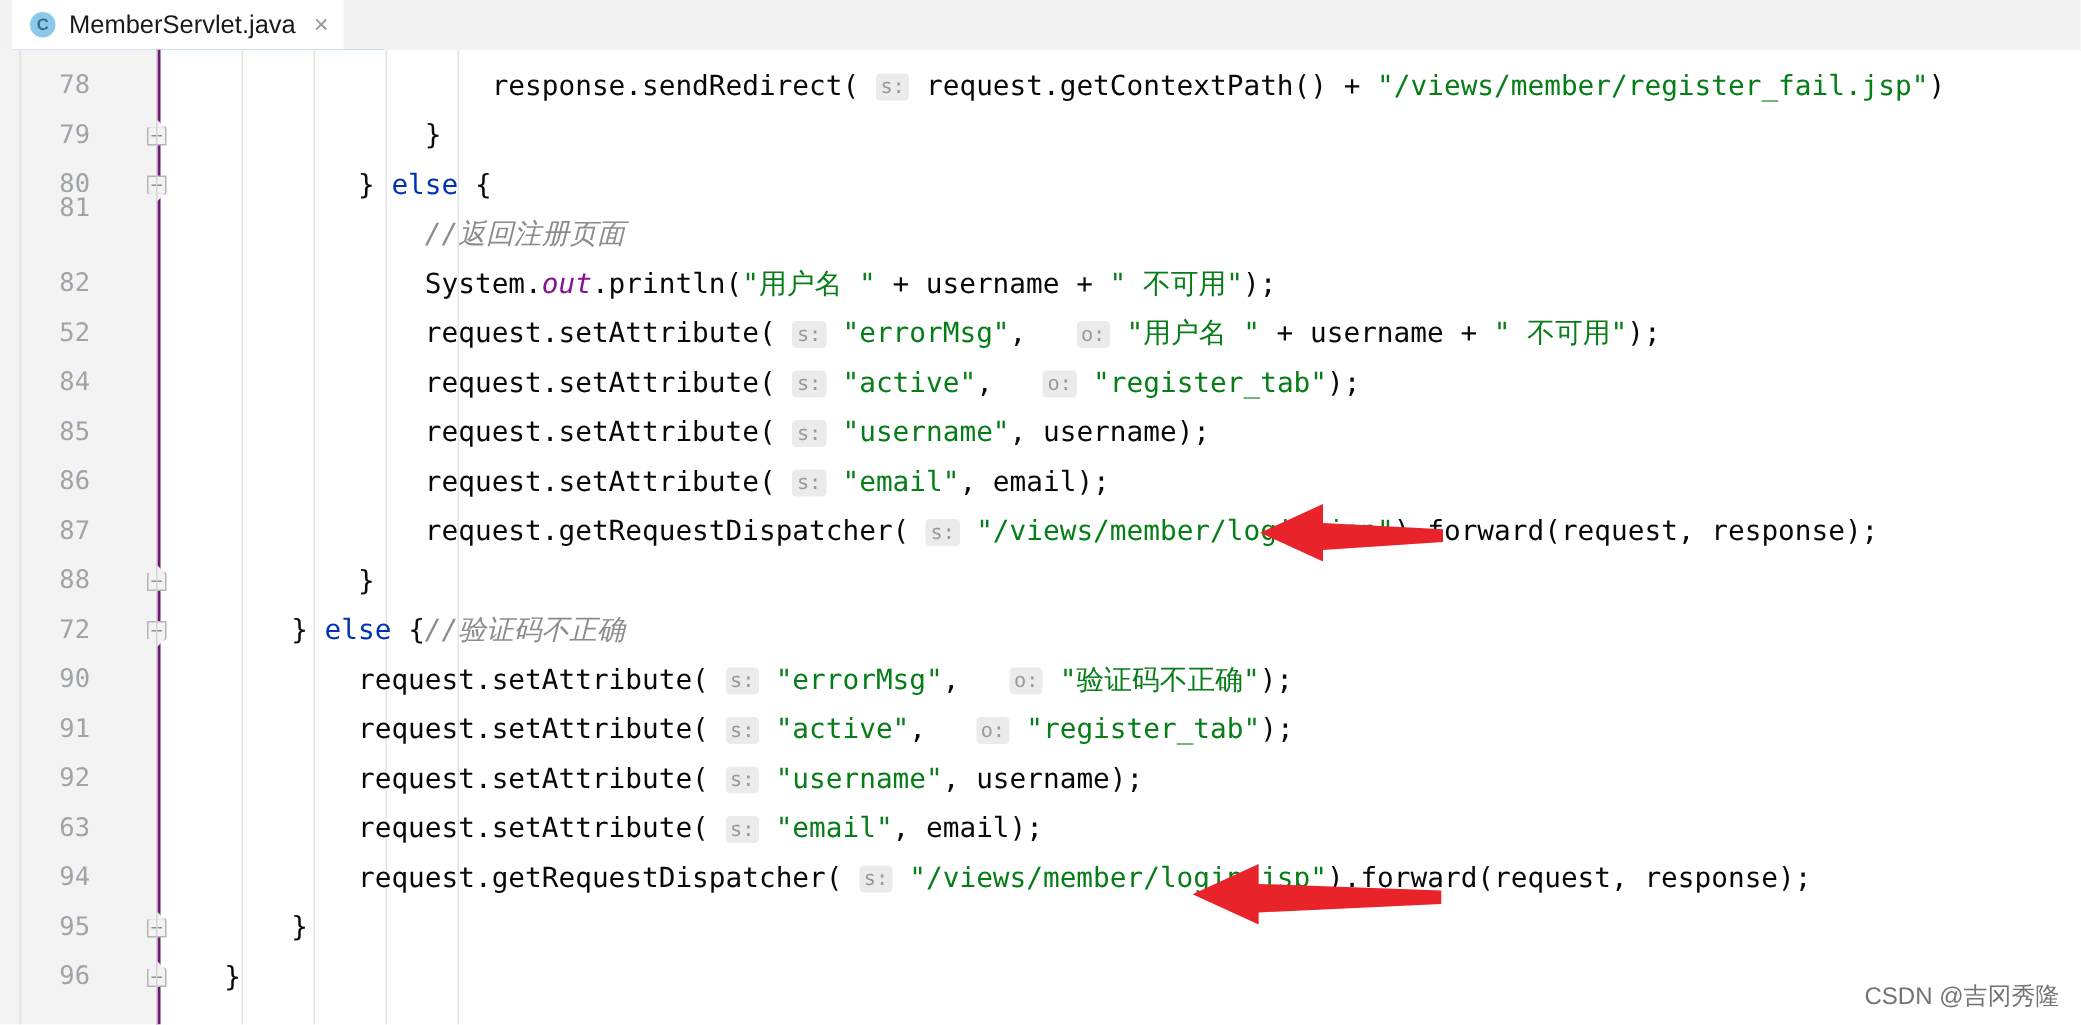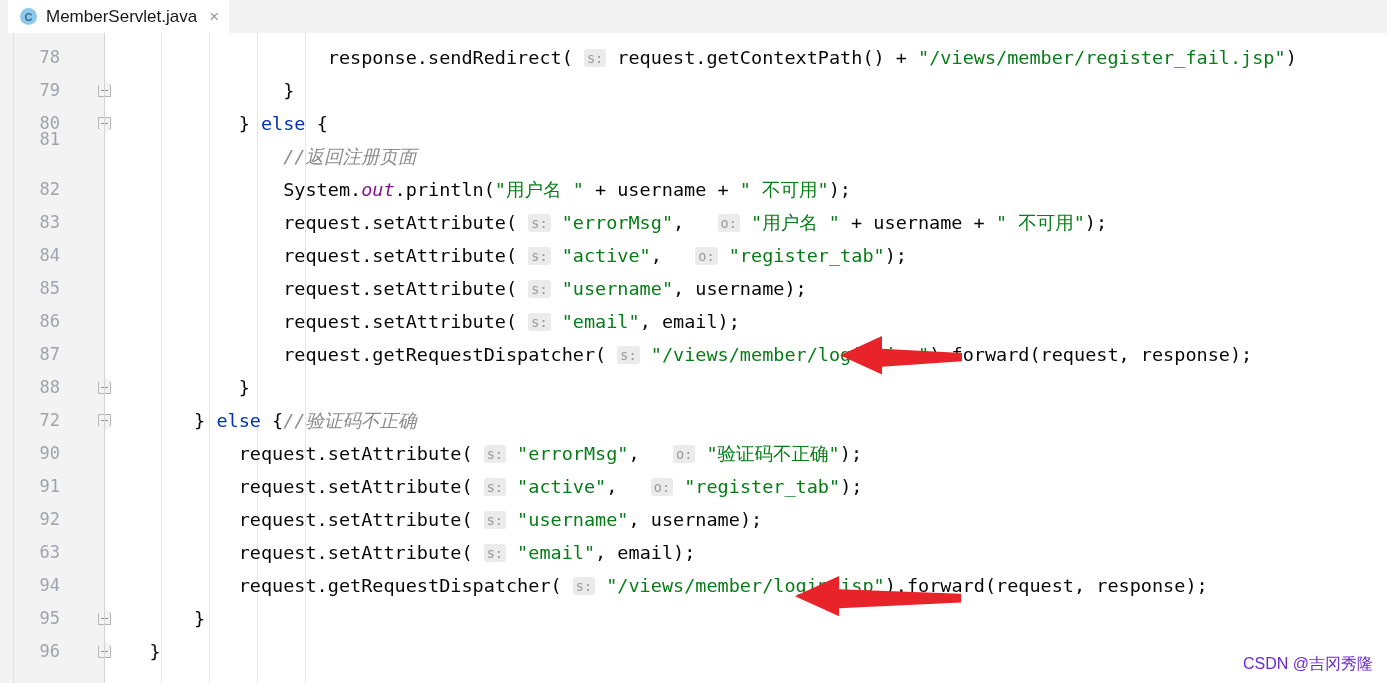--- a/index.html
+++ b/index.html
@@ -80,21 +80,21 @@
     overflow: hidden;
   }
 
   
   #gutter {
     position: absolute;
     left: 0; top: 0;
     width: 104px;
     height: 650px;
     background: #f3f3f3;
-    border-right: 1px solid #701a75;
+    border-right: 3px solid #701a75;
   }
   #gutter-leftline {
     position: absolute;
     left: 13px; top: 0;
     width: 1px; height: 650px;
     background: #e0e0e0;
   }
   #foldline {
     position: absolute;
     left: 104px; top: 0;
@@ -198,21 +198,21 @@
     pointer-events: none;
   }
 
   
   #watermark {
     position: absolute;
     right: 14px;
     bottom: 8px;
     font-family: "Liberation Sans", sans-serif;
     font-size: 16px;
-    color: #6d28d9;
+    color: #737373;
     white-space: nowrap;
   }
 </style>
 </head>
 <body>
 
 <div id="tabbar">
   <div id="tab">
     <span class="class-icon">C</span>
     <span id="tab-title">MemberServlet.java</span>
@@ -224,21 +224,21 @@
 <div id="editor">
 
   <div id="gutter">
     <div id="gutter-leftline"></div>
   <div class="lineno" style="top: -25px;">77</div>
       <div class="lineno" style="top: 8px;">78</div>
       <div class="lineno" style="top: 41px;">79</div>
       <div class="lineno" style="top: 74px;">80</div>
       <div class="lineno" style="top: 90px;">81</div>
       <div class="lineno" style="top: 140px;">82</div>
-      <div class="lineno" style="top: 173px;">83</div>
+      <div class="lineno" style="top: 173px;">52</div>
       <div class="lineno" style="top: 206px;">84</div>
       <div class="lineno" style="top: 239px;">85</div>
       <div class="lineno" style="top: 272px;">86</div>
       <div class="lineno" style="top: 305px;">87</div>
       <div class="lineno" style="top: 338px;">88</div>
       <div class="lineno" style="top: 371px;">72</div>
       <div class="lineno" style="top: 404px;">90</div>
       <div class="lineno" style="top: 437px;">91</div>
       <div class="lineno" style="top: 470px;">92</div>
       <div class="lineno" style="top: 503px;">63</div>

